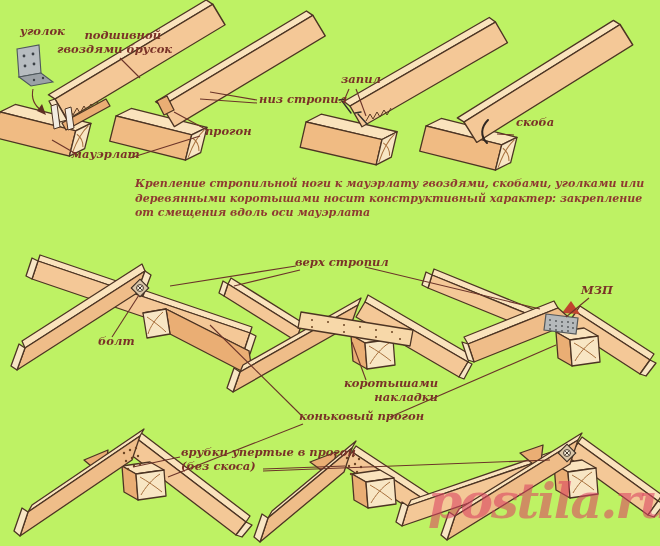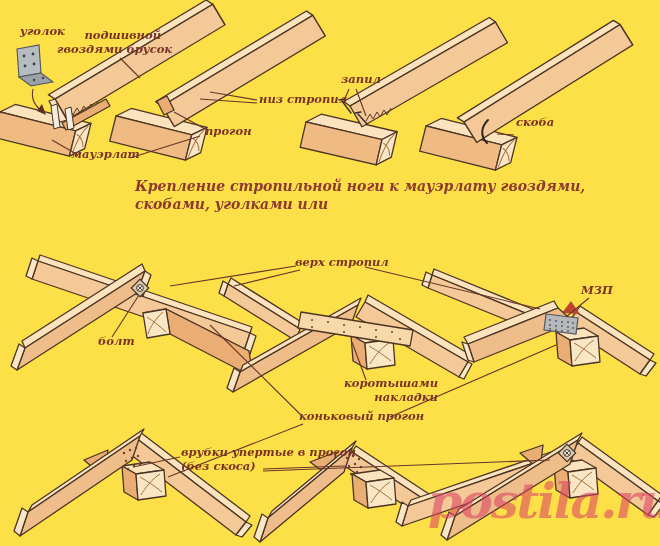--- a/index.html
+++ b/index.html
@@ -1,23 +1,23 @@
 <!DOCTYPE html>
 <html><head>
 <meta charset="utf-8">
 <style>
   html,body{margin:0;padding:0;background:#fff;}
-  .stage{position:relative;width:660px;height:546px;background:#fde047;overflow:hidden;
+  .stage{position:relative;width:660px;height:546px;background:#bef264;overflow:hidden;
          font-family:"DejaVu Serif",serif;}
   .stage svg{position:absolute;left:0;top:0;}
   .label{position:absolute;font-style:italic;font-weight:bold;font-size:11.5px;
          color:#7a3228;white-space:nowrap;line-height:1.18;z-index:3;}
   .label.center{text-align:right;}
   .caption{position:absolute;left:135px;top:177px;width:512px;font-style:italic;font-weight:bold;
-           font-size:14px;color:#8e3a31;line-height:1.32;z-index:3;}
+           font-size:11px;color:#8e3a31;line-height:1.32;z-index:3;}
   .watermark{position:absolute;left:428px;top:472px;font-family:"DejaVu Serif",serif;
              font-style:italic;font-weight:bold;font-size:49px;letter-spacing:-2px;
              color:rgba(219,68,99,0.58);z-index:5;}
   
   .ft{fill:#fae3bd;stroke:#4c3423;stroke-width:1.3;stroke-linejoin:round;}
   .fm{fill:#f4c897;stroke:#4c3423;stroke-width:1.3;stroke-linejoin:round;}
   .fw{fill:#efbd89;stroke:#4c3423;stroke-width:1.3;stroke-linejoin:round;}
   .fs{fill:#eaae74;stroke:#4c3423;stroke-width:1.3;stroke-linejoin:round;}
   .fe{fill:#f8e6c4;stroke:#4c3423;stroke-width:1.3;stroke-linejoin:round;}
   .gr{fill:none;stroke:#a8713e;stroke-width:1;}
@@ -279,20 +279,22 @@
   <div>гвоздями брусок</div>
 </div>
 <div class="label" style="left:71px;top:148px">мауэрлат</div>
 <div class="label" style="left:259px;top:93px">низ стропил</div>
 <div class="label" style="left:205px;top:125px">прогон</div>
 <div class="label" style="left:341px;top:73px">запил</div>
 <div class="label" style="left:516px;top:116px">скоба</div>
 
 <div class="caption">
   <div>Крепление стропильной ноги к мауэрлату гвоздями, скобами, уголками или</div>
+  <div>деревянными коротышами носит конструктивный характер: закрепление</div>
+  <div>от смещения вдоль оси мауэрлата</div>
 </div>
 
 <div class="label" style="left:295px;top:256px">верх стропил</div>
 <div class="label" style="left:98px;top:335px">болт</div>
 <div class="label" style="left:581px;top:284px">МЗП</div>
 <div class="label center" style="left:344px;top:377px;width:94px">
   <div>коротышами</div>
   <div>накладки</div>
 </div>
 <div class="label" style="left:299px;top:410px">коньковый прогон</div>

